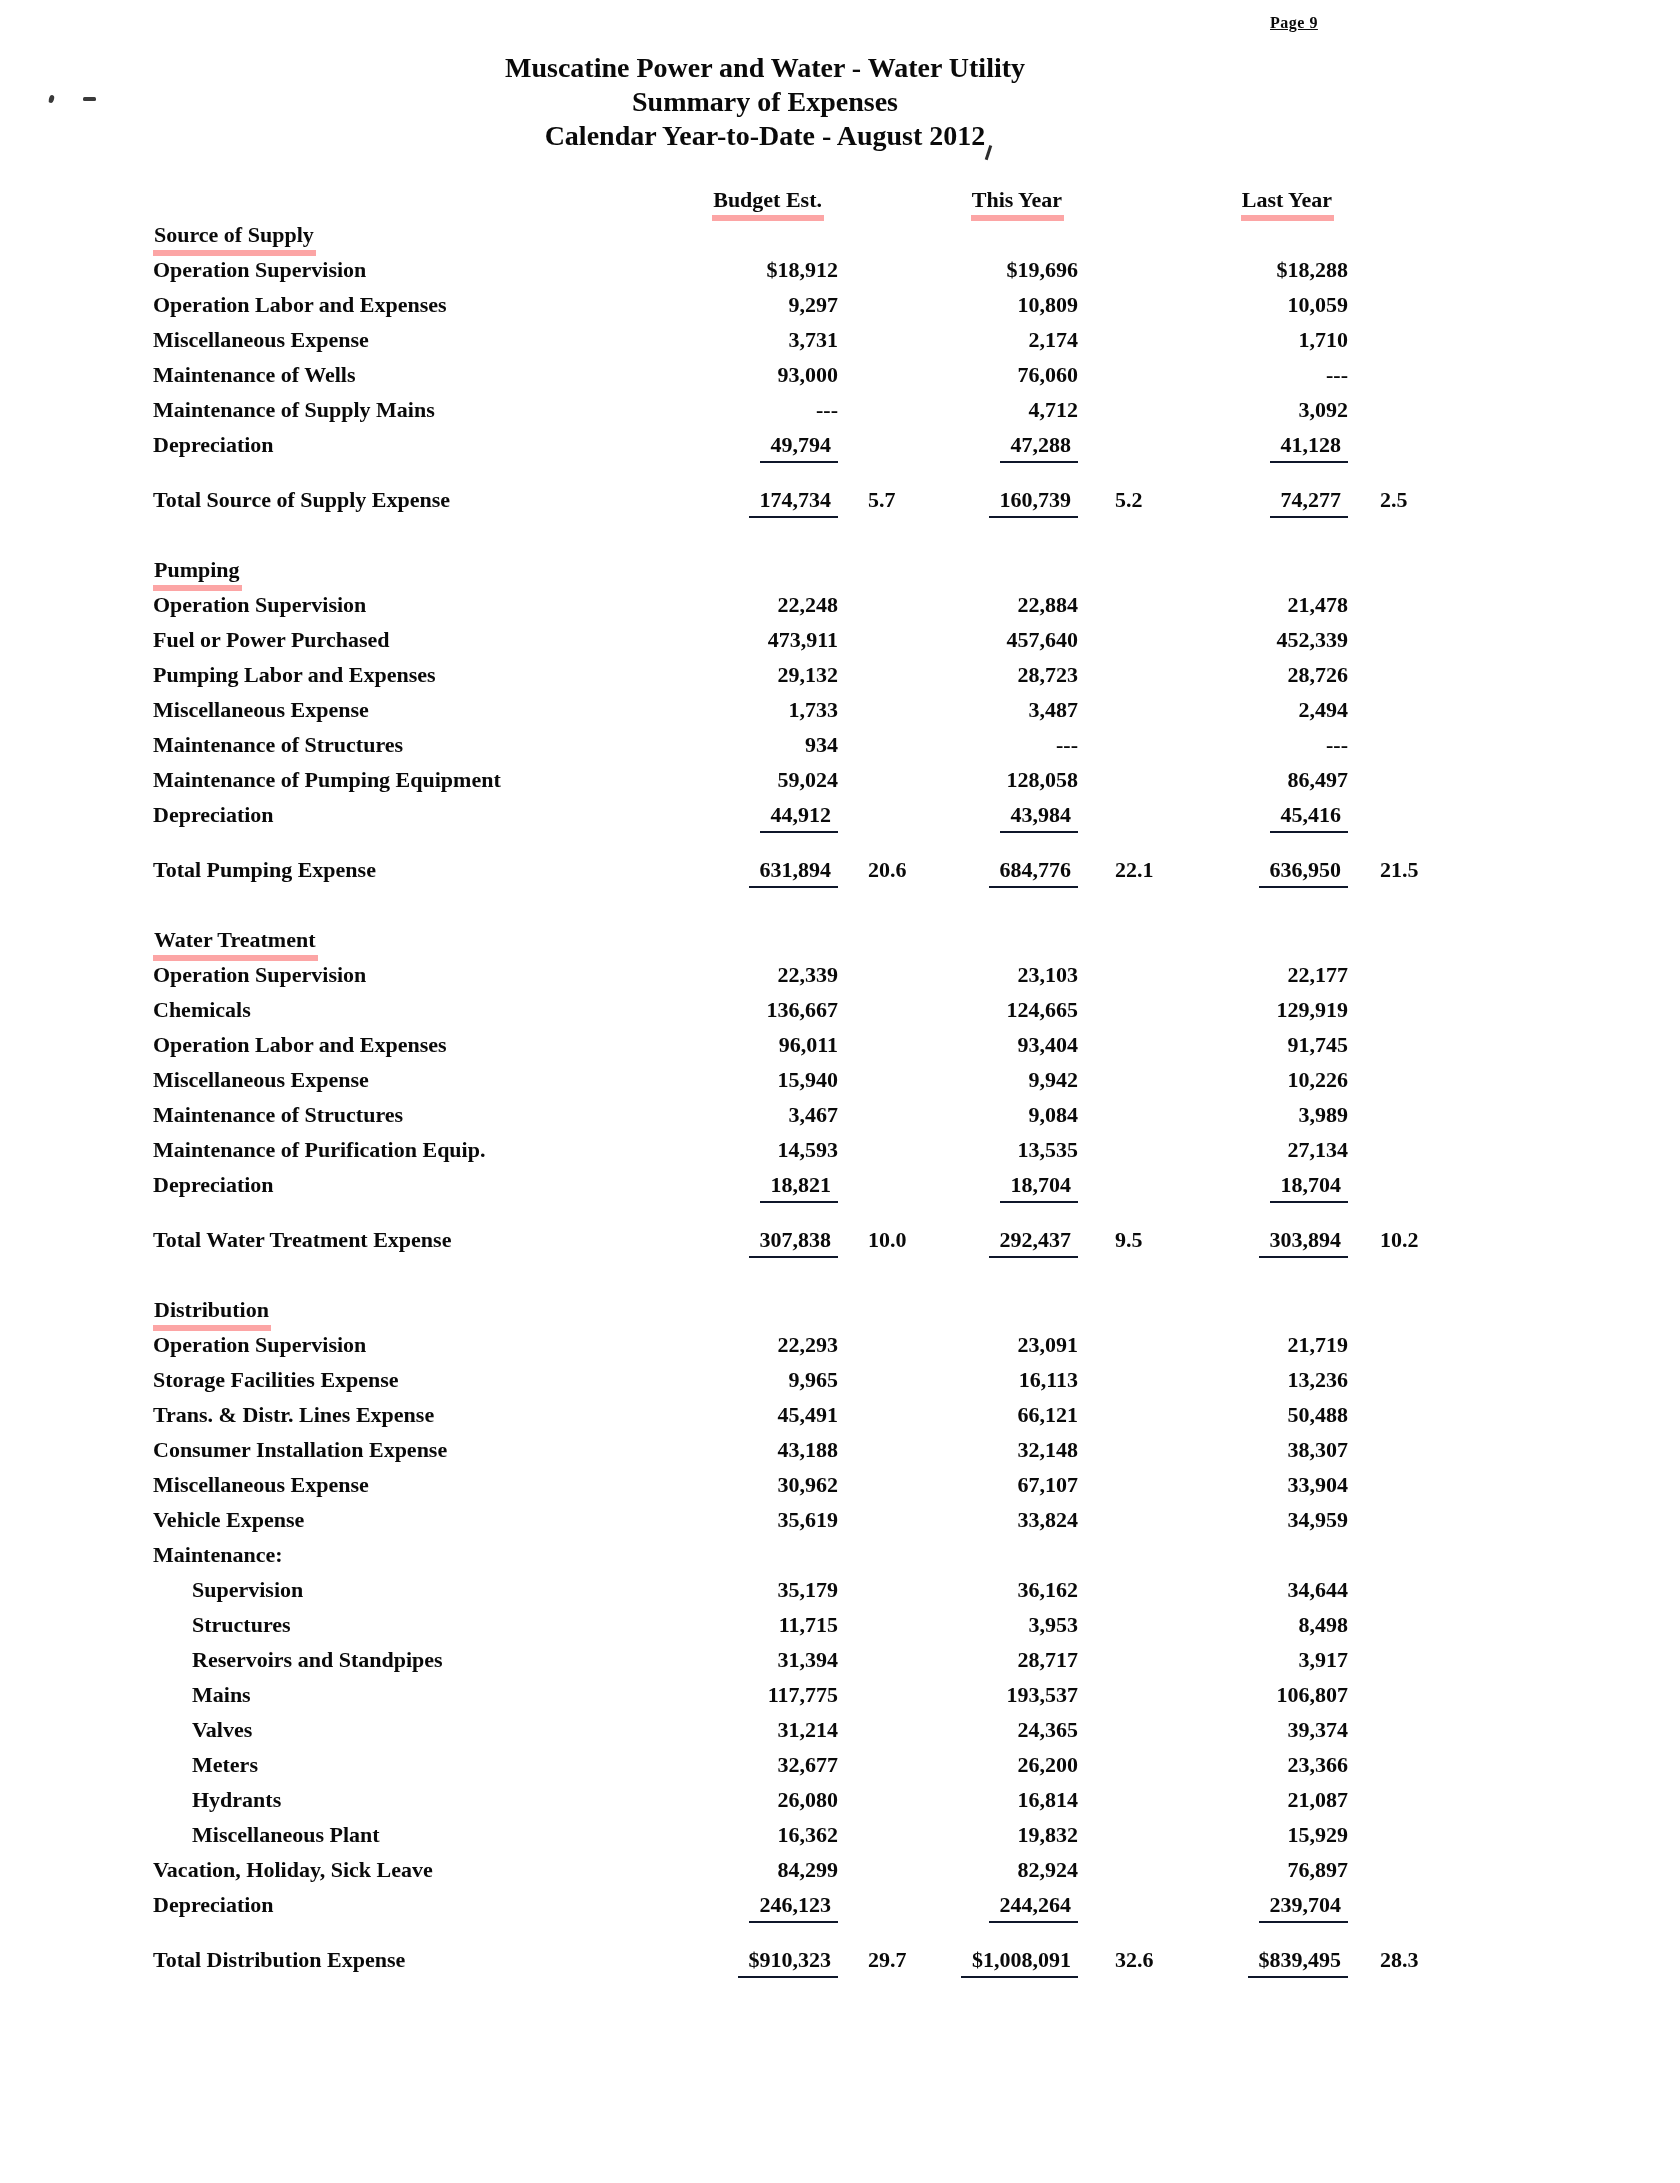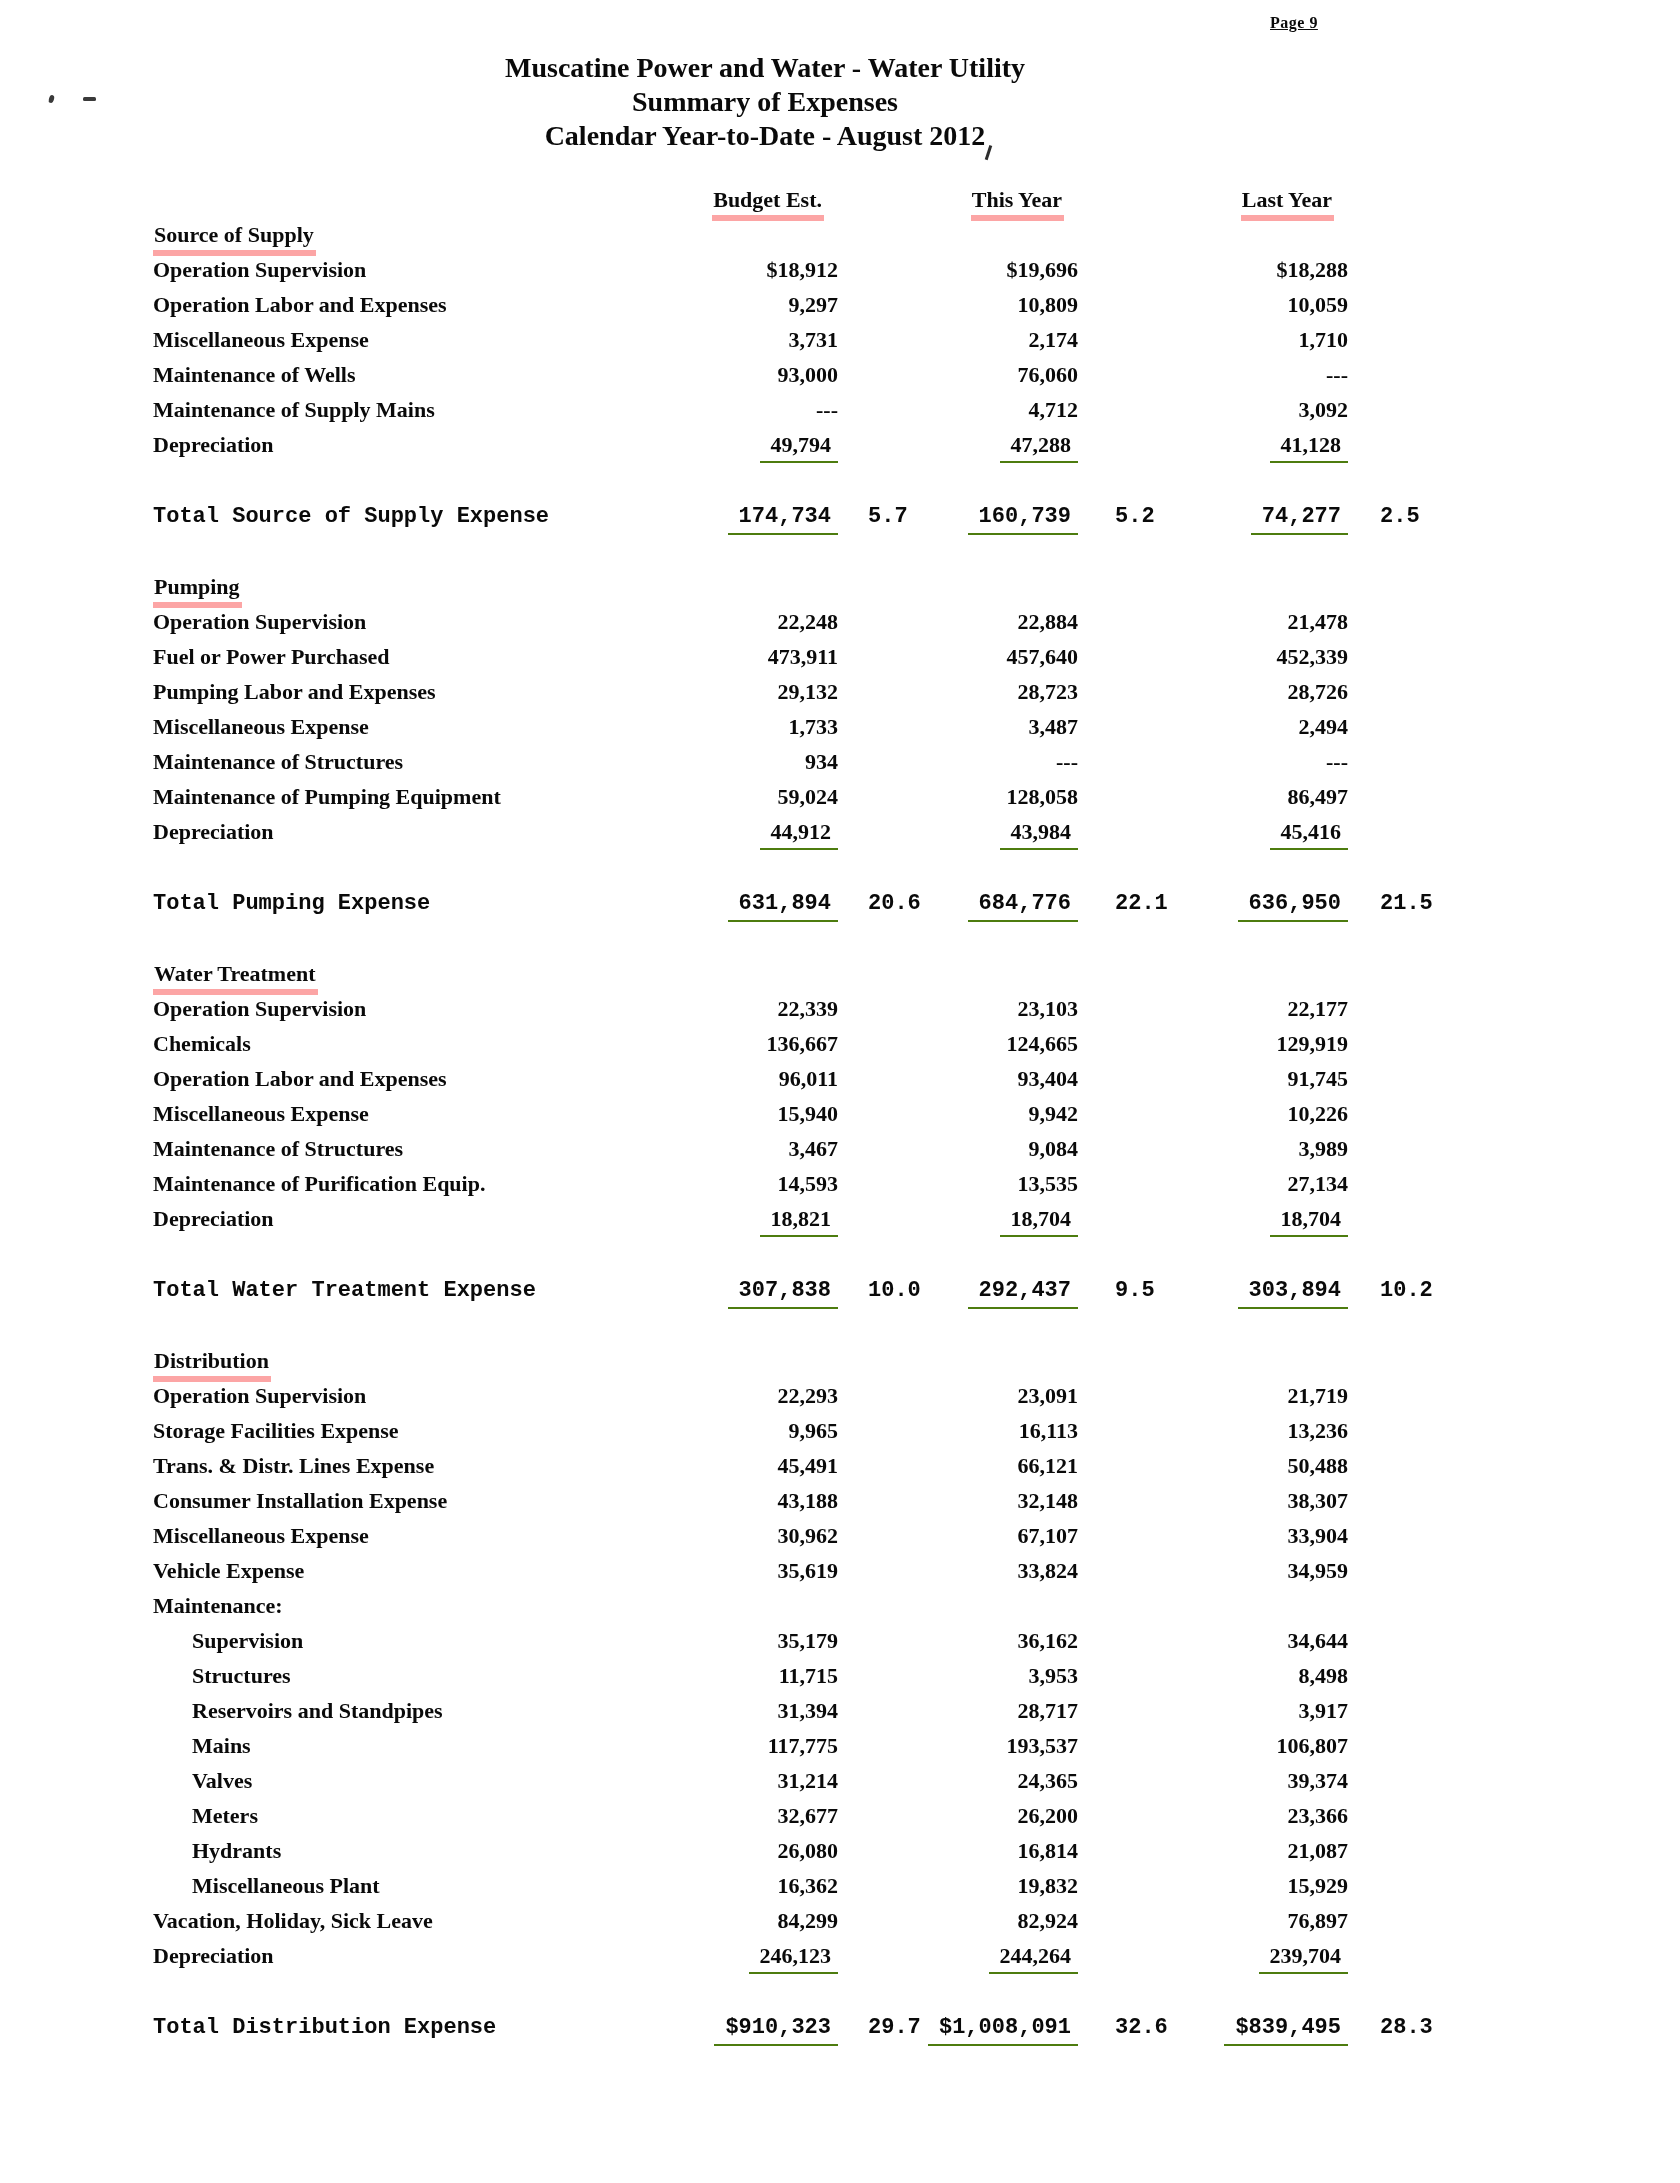--- a/index.html
+++ b/index.html
@@ -54,25 +54,25 @@
     display: inline-block;
     line-height: 29px;
     border-bottom: 6px solid #fca5a5;
     padding: 0 2px 1px 1px;
   }
   .header-row .cell.v .col-u { margin-right: 14px; }
 
   .num { display: inline-block; line-height: 29px; }
   .rule .cell.v .num,
   .total .cell.v .num {
-    border-bottom: 2px solid #4d7c0f;
+    border-bottom: 2px solid #0f172a;
     padding: 0 7px 2px 11px;
   }
 
-  .total { margin-top: 37px; margin-bottom: 35px; font-family: Liberation Mono, monospace; }
+  .total { margin-top: 20px; margin-bottom: 35px; }
 
   
   .artifact { position: absolute; background: #3a3a3a; }
   .a1 { left: 49px;  top: 95px; width: 5px; height: 8px; border-radius: 50% 50% 60% 40%; transform: rotate(14deg); }
   .a2 { left: 83px; top: 97px; width: 13px; height: 3.5px; border-radius: 1.5px; }
   .a3 { left: 987px; top: 145px; width: 2.5px; height: 15px; transform: rotate(18deg); background: #2d2d2d; }
 </style>
 </head>
 <body>
 

